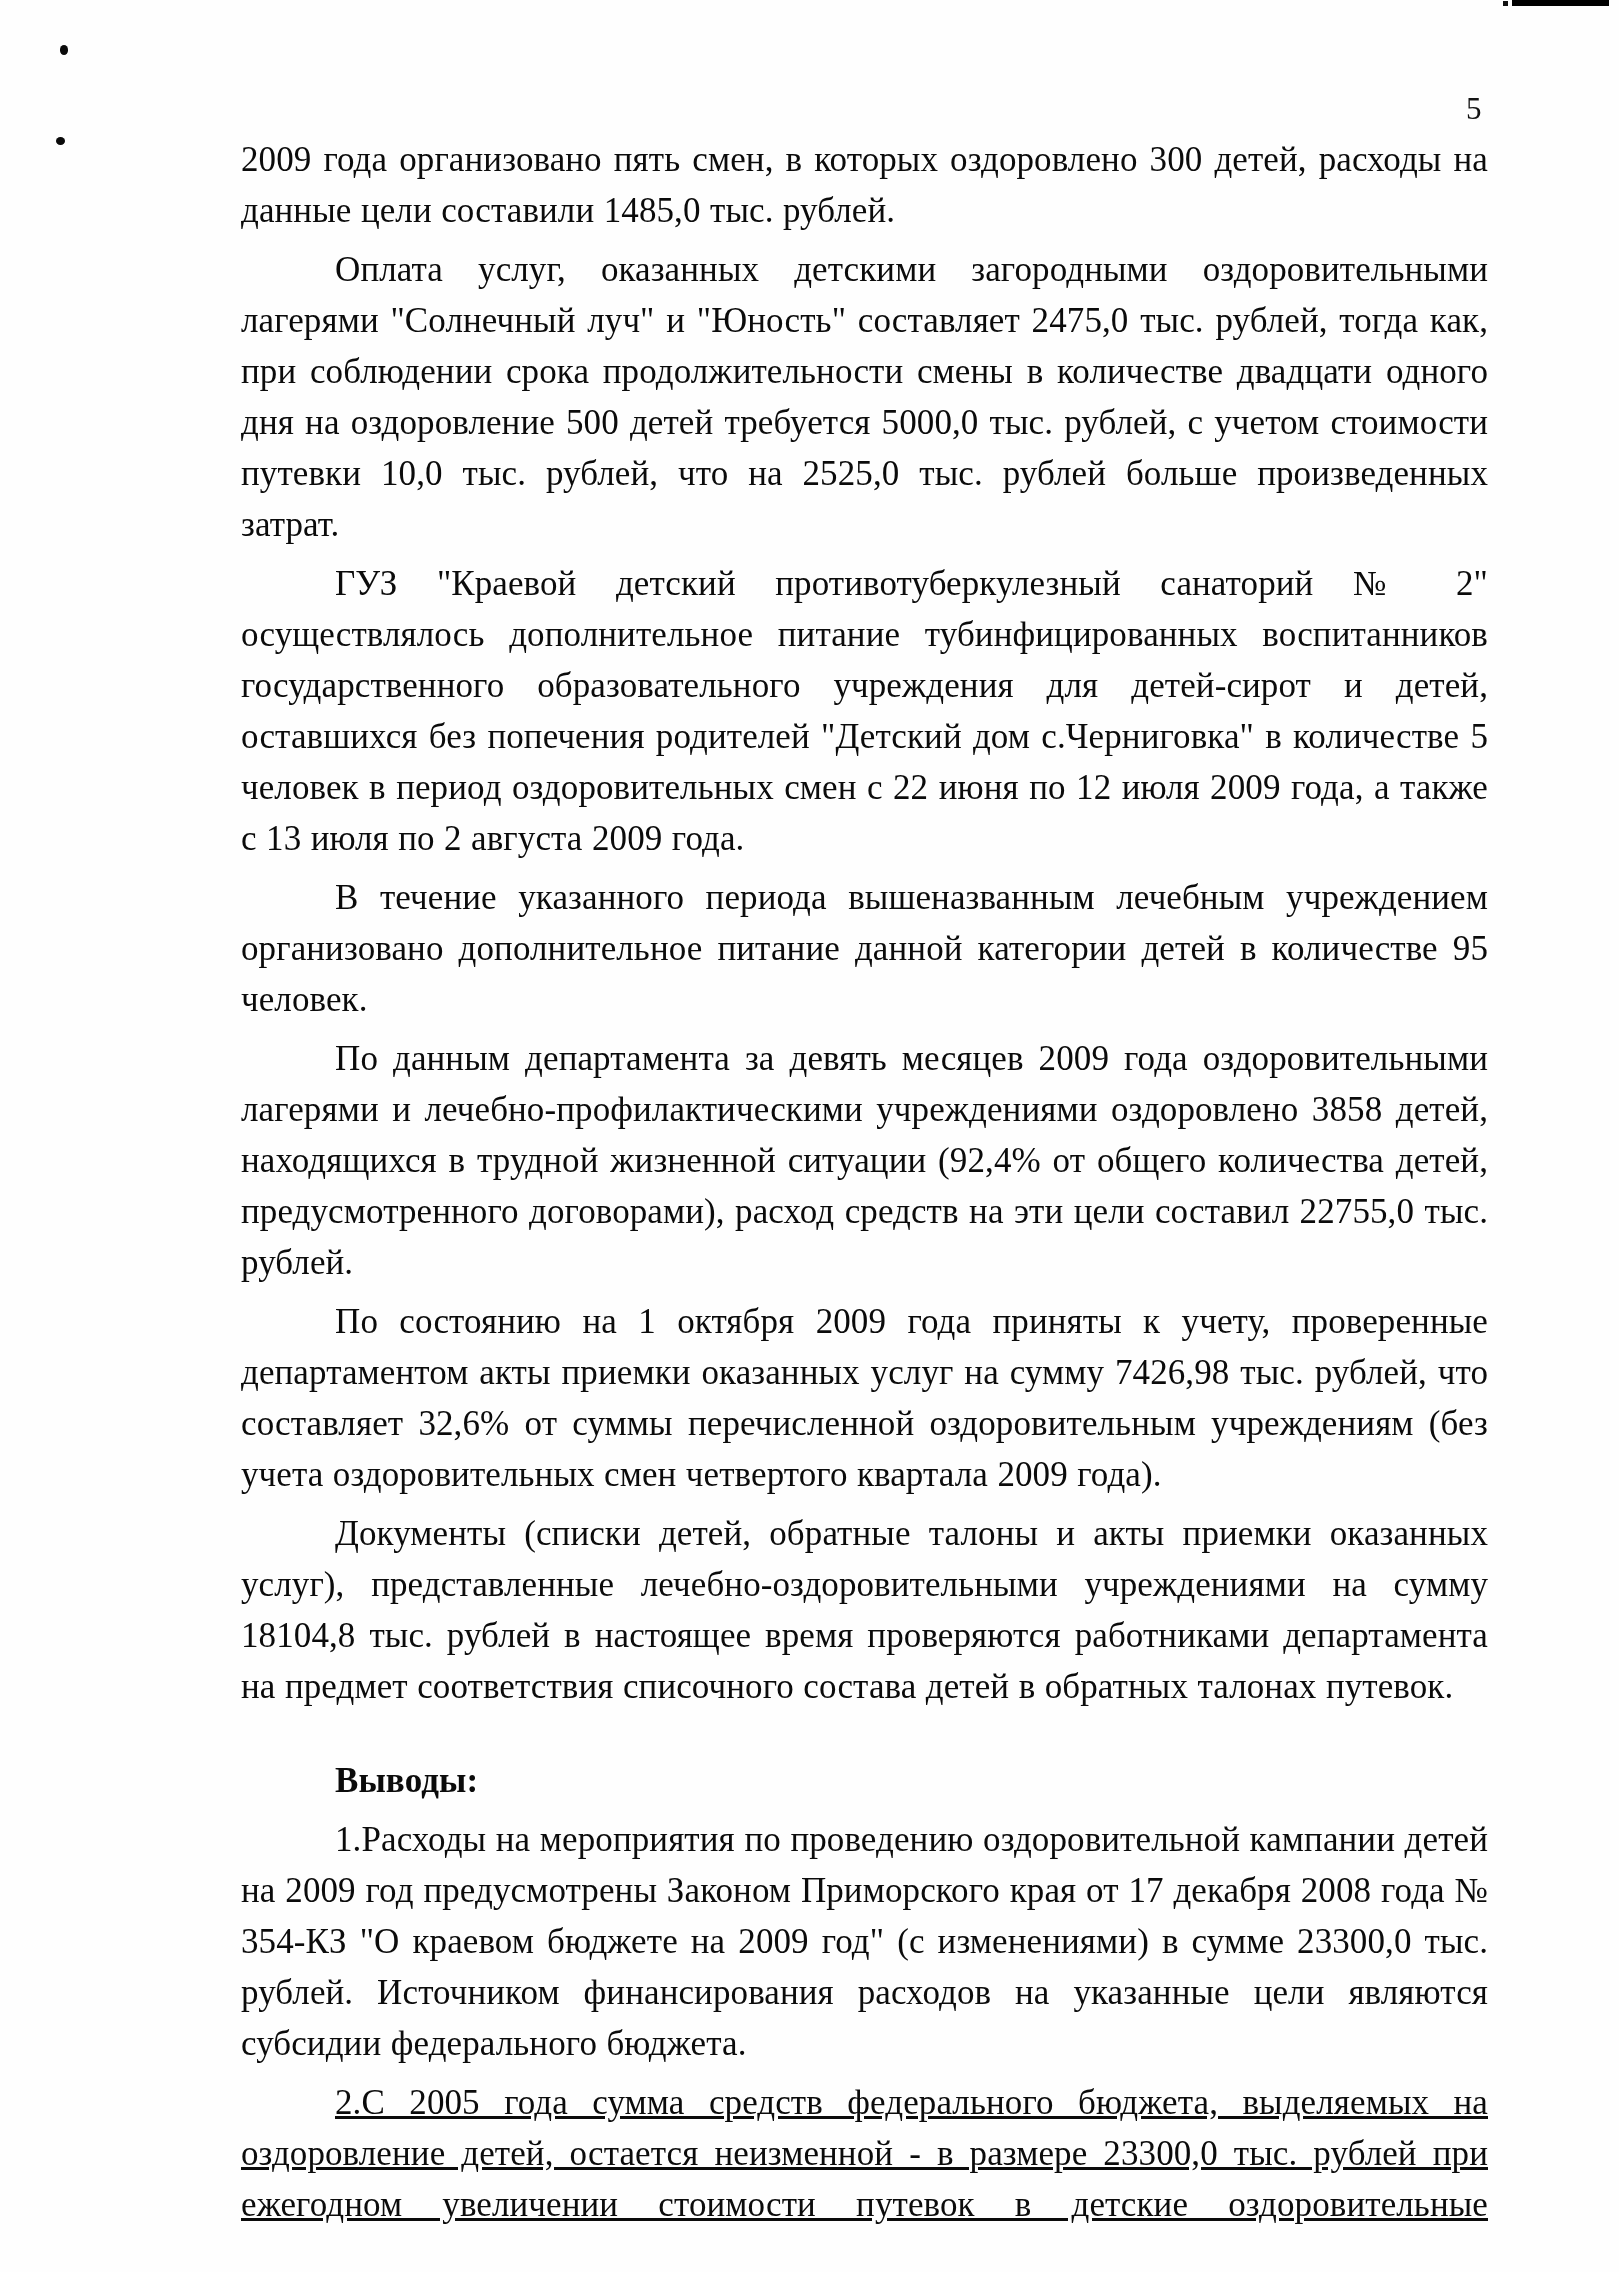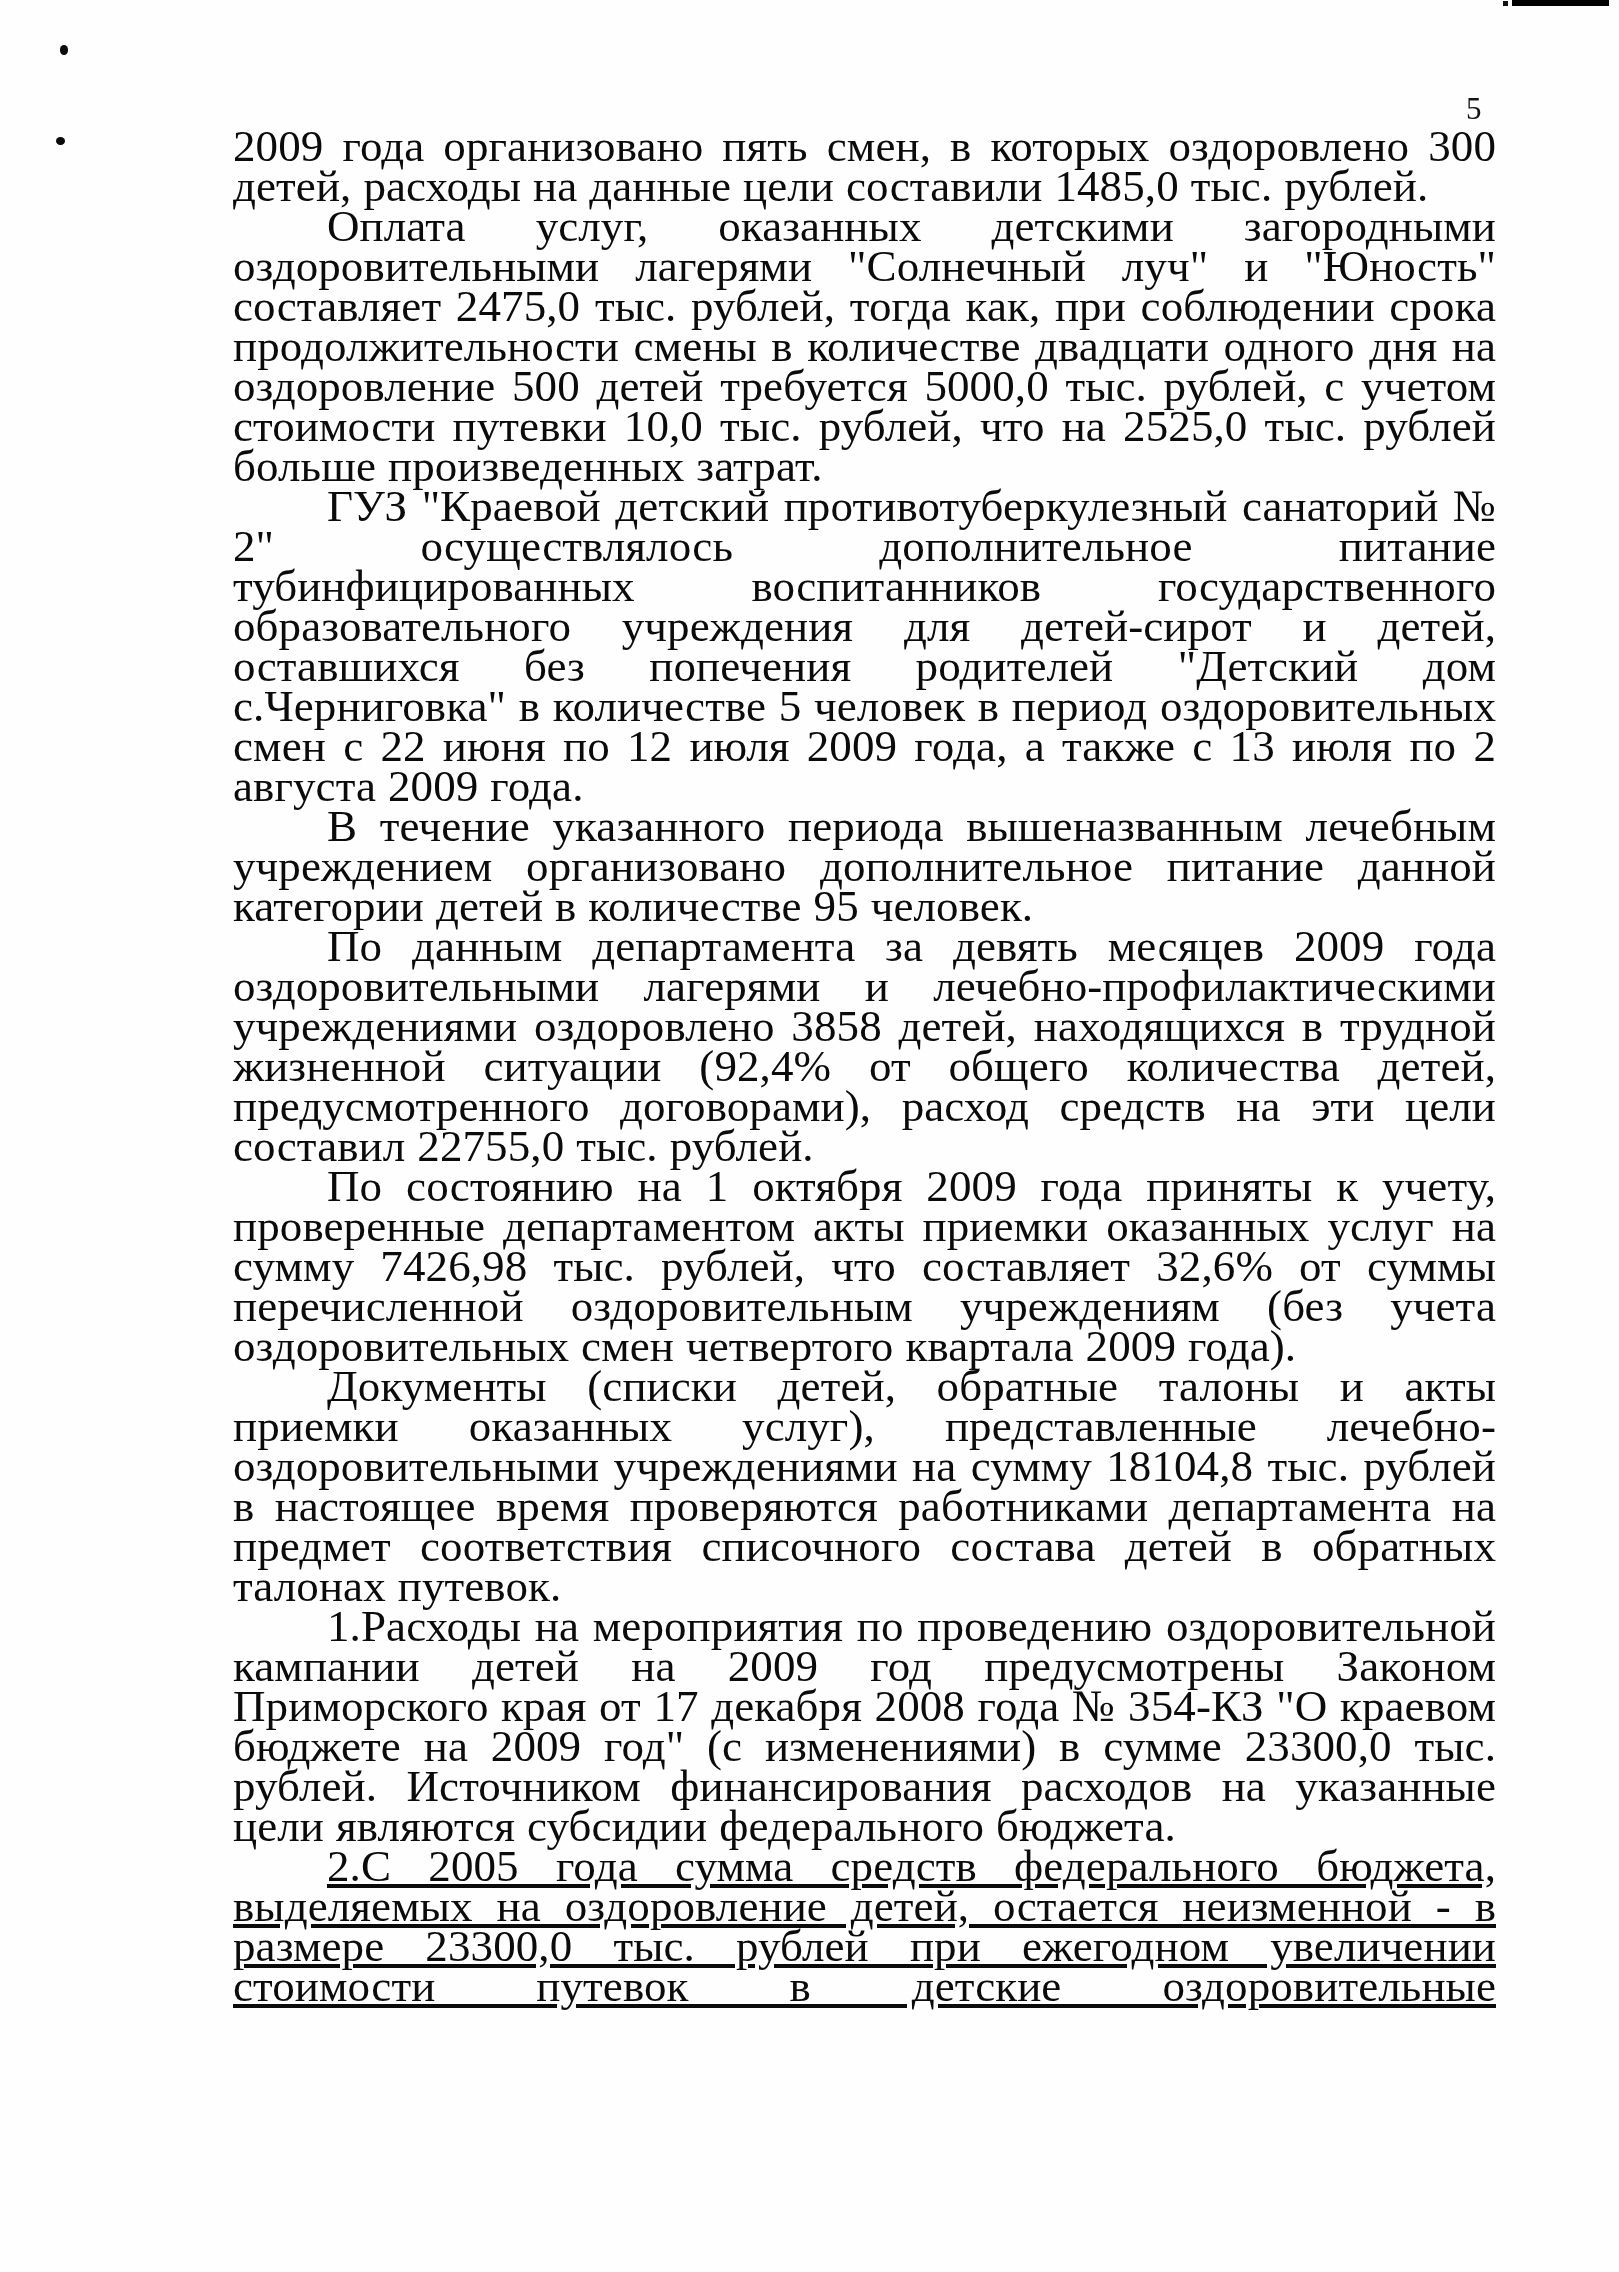--- a/index.html
+++ b/index.html
@@ -52,23 +52,23 @@
     color: #141414;
   }
 
   .textblock {
     position: absolute;
     left: 233px;
     top: 126px;
     width: 1263px;
   }
   .textblock p {
-    margin: 0;
-    font-size: 45px;
-    line-height: 40px;
+    margin: 8px;
+    font-size: 35px;
+    line-height: 51px;
     text-align: justify;
     text-indent: 94px;
     letter-spacing: 0.1px;
     word-spacing: 0.6px;
   }
   .textblock p.flush {
     text-indent: 0;
   }
   .textblock p.heading {
     font-weight: bold;
@@ -94,18 +94,19 @@
 
   <div class="textblock">
     <p class="flush">2009 года организовано пять смен, в которых оздоровлено 300 детей, расходы на данные цели составили 1485,0 тыс. рублей.</p>
     <p>Оплата услуг, оказанных детскими загородными оздоровительными лагерями "Солнечный луч" и "Юность" составляет 2475,0 тыс. рублей, тогда как, при соблюдении срока продолжительности смены в количестве двадцати одного дня на оздоровление 500 детей требуется 5000,0 тыс. рублей, с учетом стоимости путевки 10,0 тыс. рублей, что на 2525,0 тыс. рублей больше произведенных затрат.</p>
     <p>ГУЗ "Краевой детский противотуберкулезный санаторий № 2" осуществлялось дополнительное питание тубинфицированных воспитанников государственного образовательного учреждения для детей-сирот и детей, оставшихся без попечения родителей "Детский дом с.Черниговка" в количестве 5 человек в период оздоровительных смен с 22 июня по 12 июля 2009 года, а также с 13 июля по 2 августа 2009 года.</p>
     <p>В течение указанного периода вышеназванным лечебным учреждением организовано дополнительное питание данной категории детей в количестве 95 человек.</p>
     <p>По данным департамента за девять месяцев 2009 года оздоровительными лагерями и лечебно-профилактическими учреждениями оздоровлено 3858 детей, находящихся в трудной жизненной ситуации (92,4% от общего количества детей, предусмотренного договорами), расход средств на эти цели составил 22755,0 тыс. рублей.</p>
     <p>По состоянию на 1 октября 2009 года приняты к учету, проверенные департаментом акты приемки оказанных услуг на сумму 7426,98 тыс. рублей, что составляет 32,6% от суммы перечисленной оздоровительным учреждениям (без учета оздоровительных смен четвертого квартала 2009 года).</p>
     <p>Документы (списки детей, обратные талоны и акты приемки оказанных услуг), представленные лечебно-оздоровительными учреждениями на сумму 18104,8 тыс. рублей в настоящее время проверяются работниками департамента на предмет соответствия списочного состава детей в обратных талонах путевок.</p>
 
+    <p class="heading">Выводы:</p>
     <p>1.Расходы на мероприятия по проведению оздоровительной кампании детей на 2009 год предусмотрены Законом Приморского края от 17 декабря 2008 года № 354-КЗ "О краевом бюджете на 2009 год" (с изменениями) в сумме 23300,0 тыс. рублей. Источником финансирования расходов на указанные цели являются субсидии федерального бюджета.</p>
     <p class="cutoff">2.С 2005 года сумма средств федерального бюджета, выделяемых на оздоровление детей, остается неизменной - в размере 23300,0 тыс. рублей при ежегодном увеличении стоимости путевок в детские оздоровительные</p>
   </div>
 
 </div>
 
 
 </body></html>

